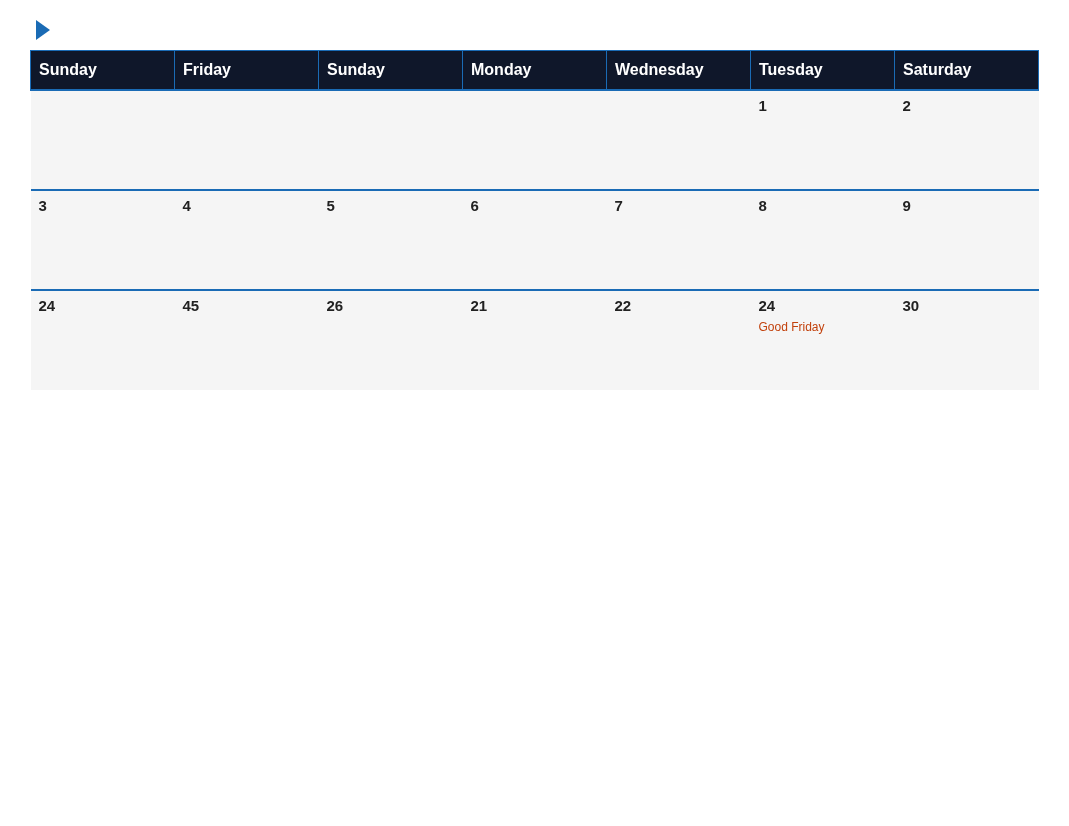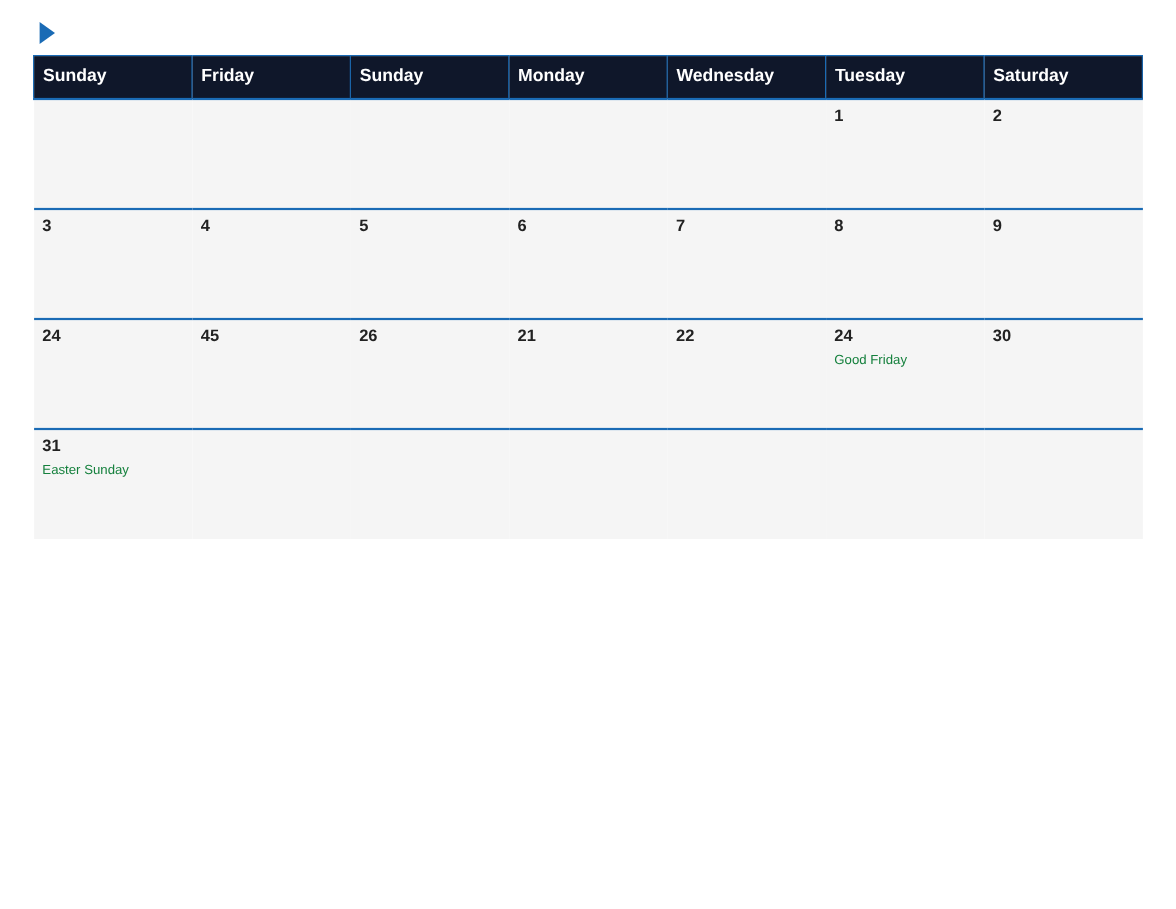--- a/index.html
+++ b/index.html
@@ -91,21 +91,21 @@
     .day-number {
       font-size: 15px;
       font-weight: bold;
       color: #222;
       display: block;
       margin-bottom: 4px;
     }
 
     .holiday-label {
       font-size: 12px;
-      color: #15803d;
+      color: #c2410c;
     }
 
     .empty-cell {
       background-color: #f5f5f5;
     }
 
     
     .last-row td {
       height: 80px;
     }
@@ -188,23 +188,14 @@
           <span class="day-number">21</span>
         </td>
         <td>
           <span class="day-number">22</span>
         </td>
         <td><span class="day-number">24</span><span class="holiday-label">Good Friday</span></td>
         <td>
           <span class="day-number">30</span>
         </td>
       </tr>
-      <tr class="last-row">
-        <td><span class="day-number">31</span><span class="holiday-label">Easter Sunday</span></td>
-        <td class="empty-cell"></td>
-        <td class="empty-cell"></td>
-        <td class="empty-cell"></td>
-        <td class="empty-cell"></td>
-        <td class="empty-cell"></td>
-        <td class="empty-cell"></td>
-      </tr>
     </tbody>
 </table>
 
 </body></html>

